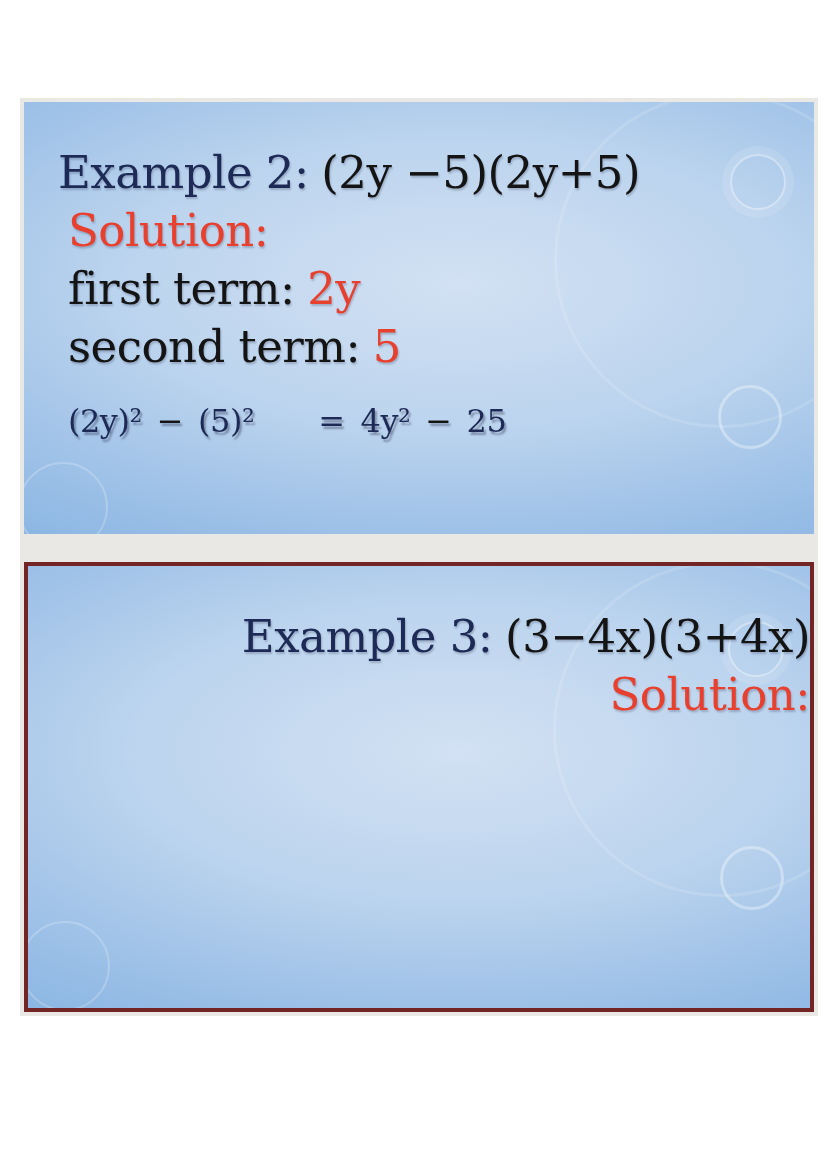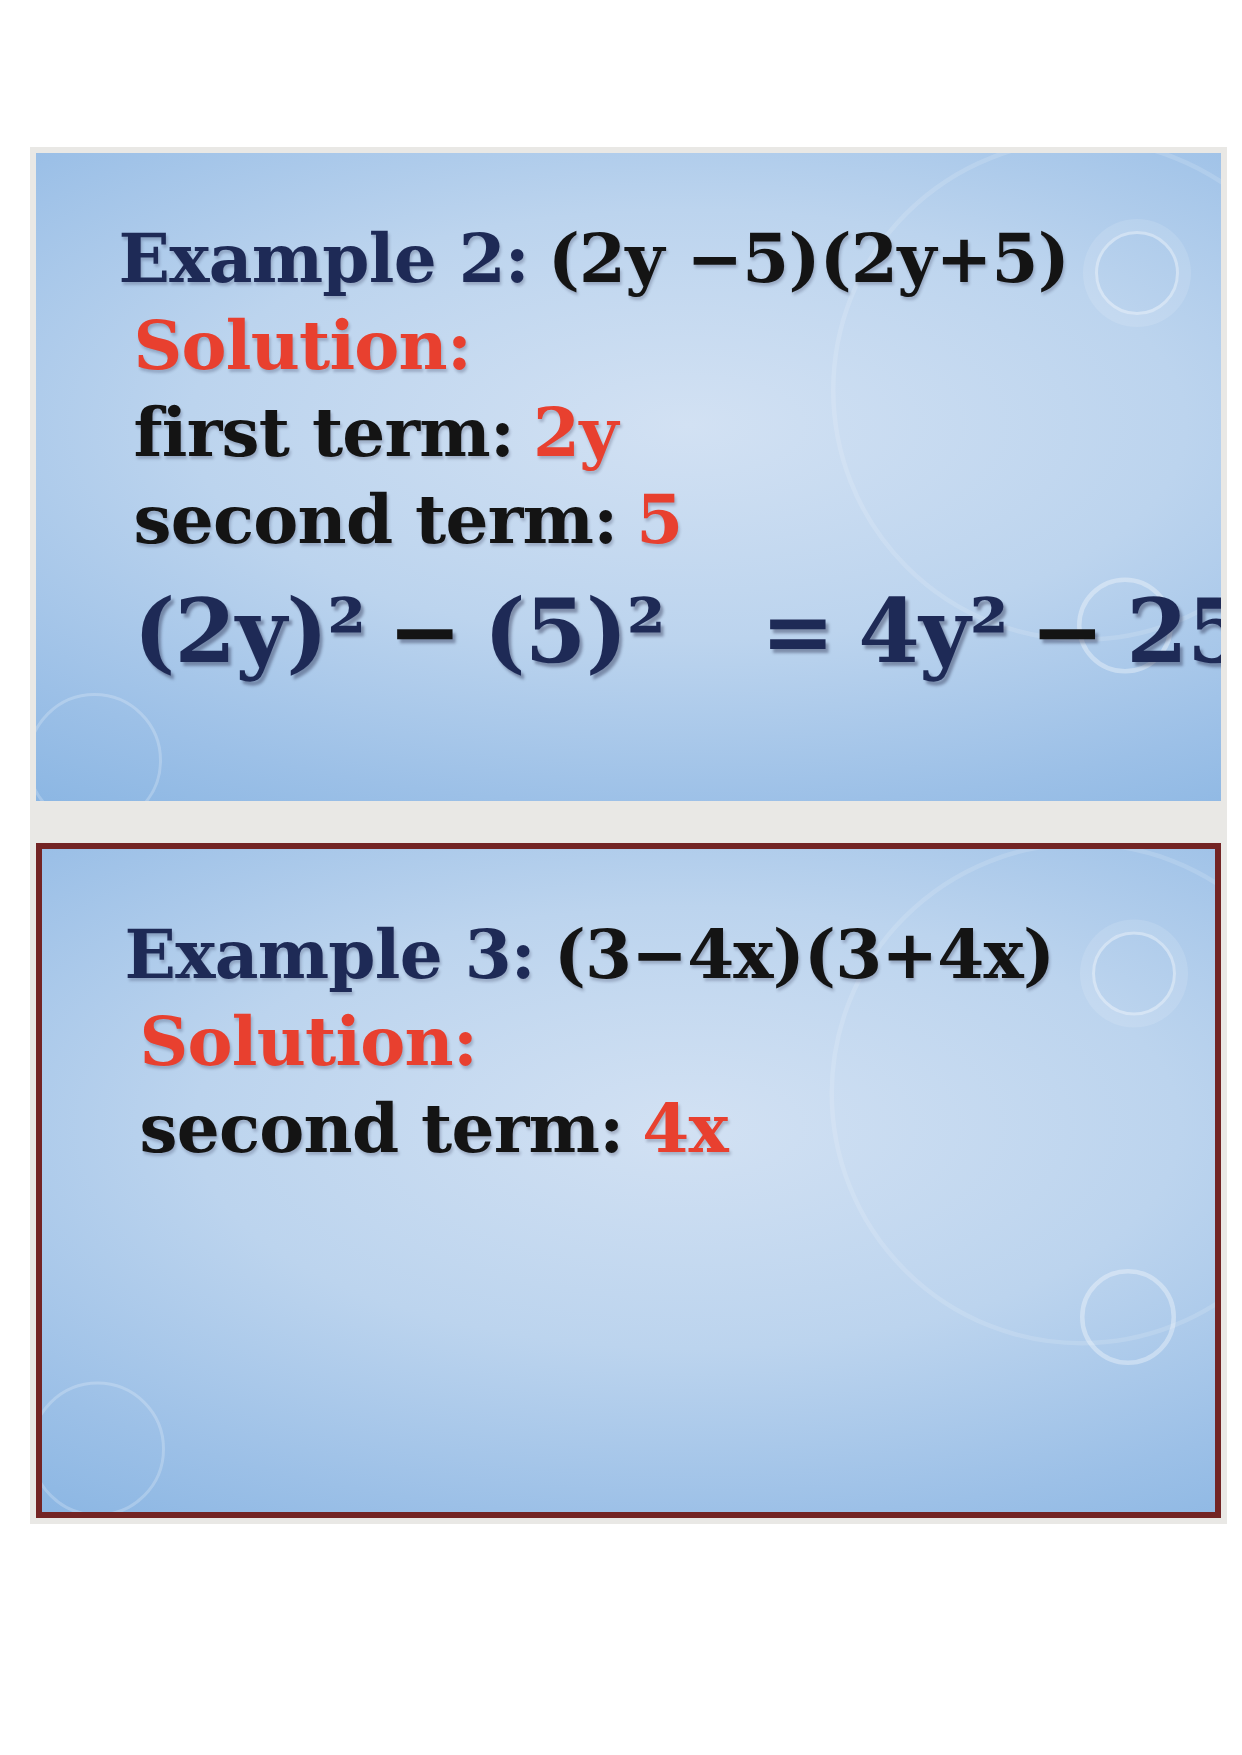--- a/index.html
+++ b/index.html
@@ -29,20 +29,21 @@
     overflow: hidden;
     background:
       radial-gradient(ellipse 120% 95% at 55% 42%,
         #d2e1f3 0%, #bcd4ee 35%, #9cc0e7 62%, #7fafe0 88%, #74a6db 100%);
   }
   .slide-1 { height: 432px; }
   .stack-spacer { height: 28px; }
   .slide-2 {
     height: 442px;
     border: 4px solid #732424;
+    text-align: right;
   }
   
   .ring {
     position: absolute;
     border-radius: 50%;
     pointer-events: none;
   }
   .ring-double {
     width: 52px; height: 52px;
     border: 2px solid rgba(255,255,255,0.40);
@@ -56,33 +57,32 @@
     width: 58px; height: 58px;
     border: 3px solid rgba(255,255,255,0.35);
   }
   .ring-bl {
     width: 86px; height: 86px;
     border: 2px solid rgba(255,255,255,0.22);
   }
   
   .text-line {
     position: relative;
-    font-weight: bold;
+    font-weight: normal;
     font-size: 45px;
     line-height: 58px;
     padding-left: 44px;
     white-space: nowrap;
     letter-spacing: -0.5px;
     text-shadow: 1px 2px 2px rgba(15,15,45,0.22);
-    margin-left: 21px;
   }
   .title-line { padding-top: 42px; padding-left: 34px; }
   .equation-line {
     margin-top: 16px;
-    font-size: 59px;
+    font-size: 32px;
     text-shadow: 2px 3px 2px rgba(15,15,45,0.35);
   }
   .navy { color: #1e2a56; }
   .red  { color: #e8402f; }
   .blk  { color: #141414; }
   .lbl  { margin-right: 0.28em; }
   .eq-minus  { color: #141414; margin: 0 15px; }
   .eq-equals { color: #1e2a56; margin-left: 64px; margin-right: 16px; }
 </style>
 </head>
@@ -121,19 +121,16 @@
       <span class="ring ring-big" style="left:525px; top:-5px;"></span>
       <span class="ring ring-mid" style="left:692px; top:280px;"></span>
       <span class="ring ring-bl" style="left:-8px;  top:355px;"></span>
 
       <div class="text-line title-line">
         <span class="navy lbl">Example 3:</span><span class="blk">(3−4x)(3+4x)</span>
       </div>
       <div class="text-line">
         <span class="red">Solution:</span>
       </div>
-      <div class="text-line">
-        <span class="blk lbl">second term:</span><span class="red">4x</span>
-      </div>
     </section>
 
   </div>
 </div>
 
 </body></html>

